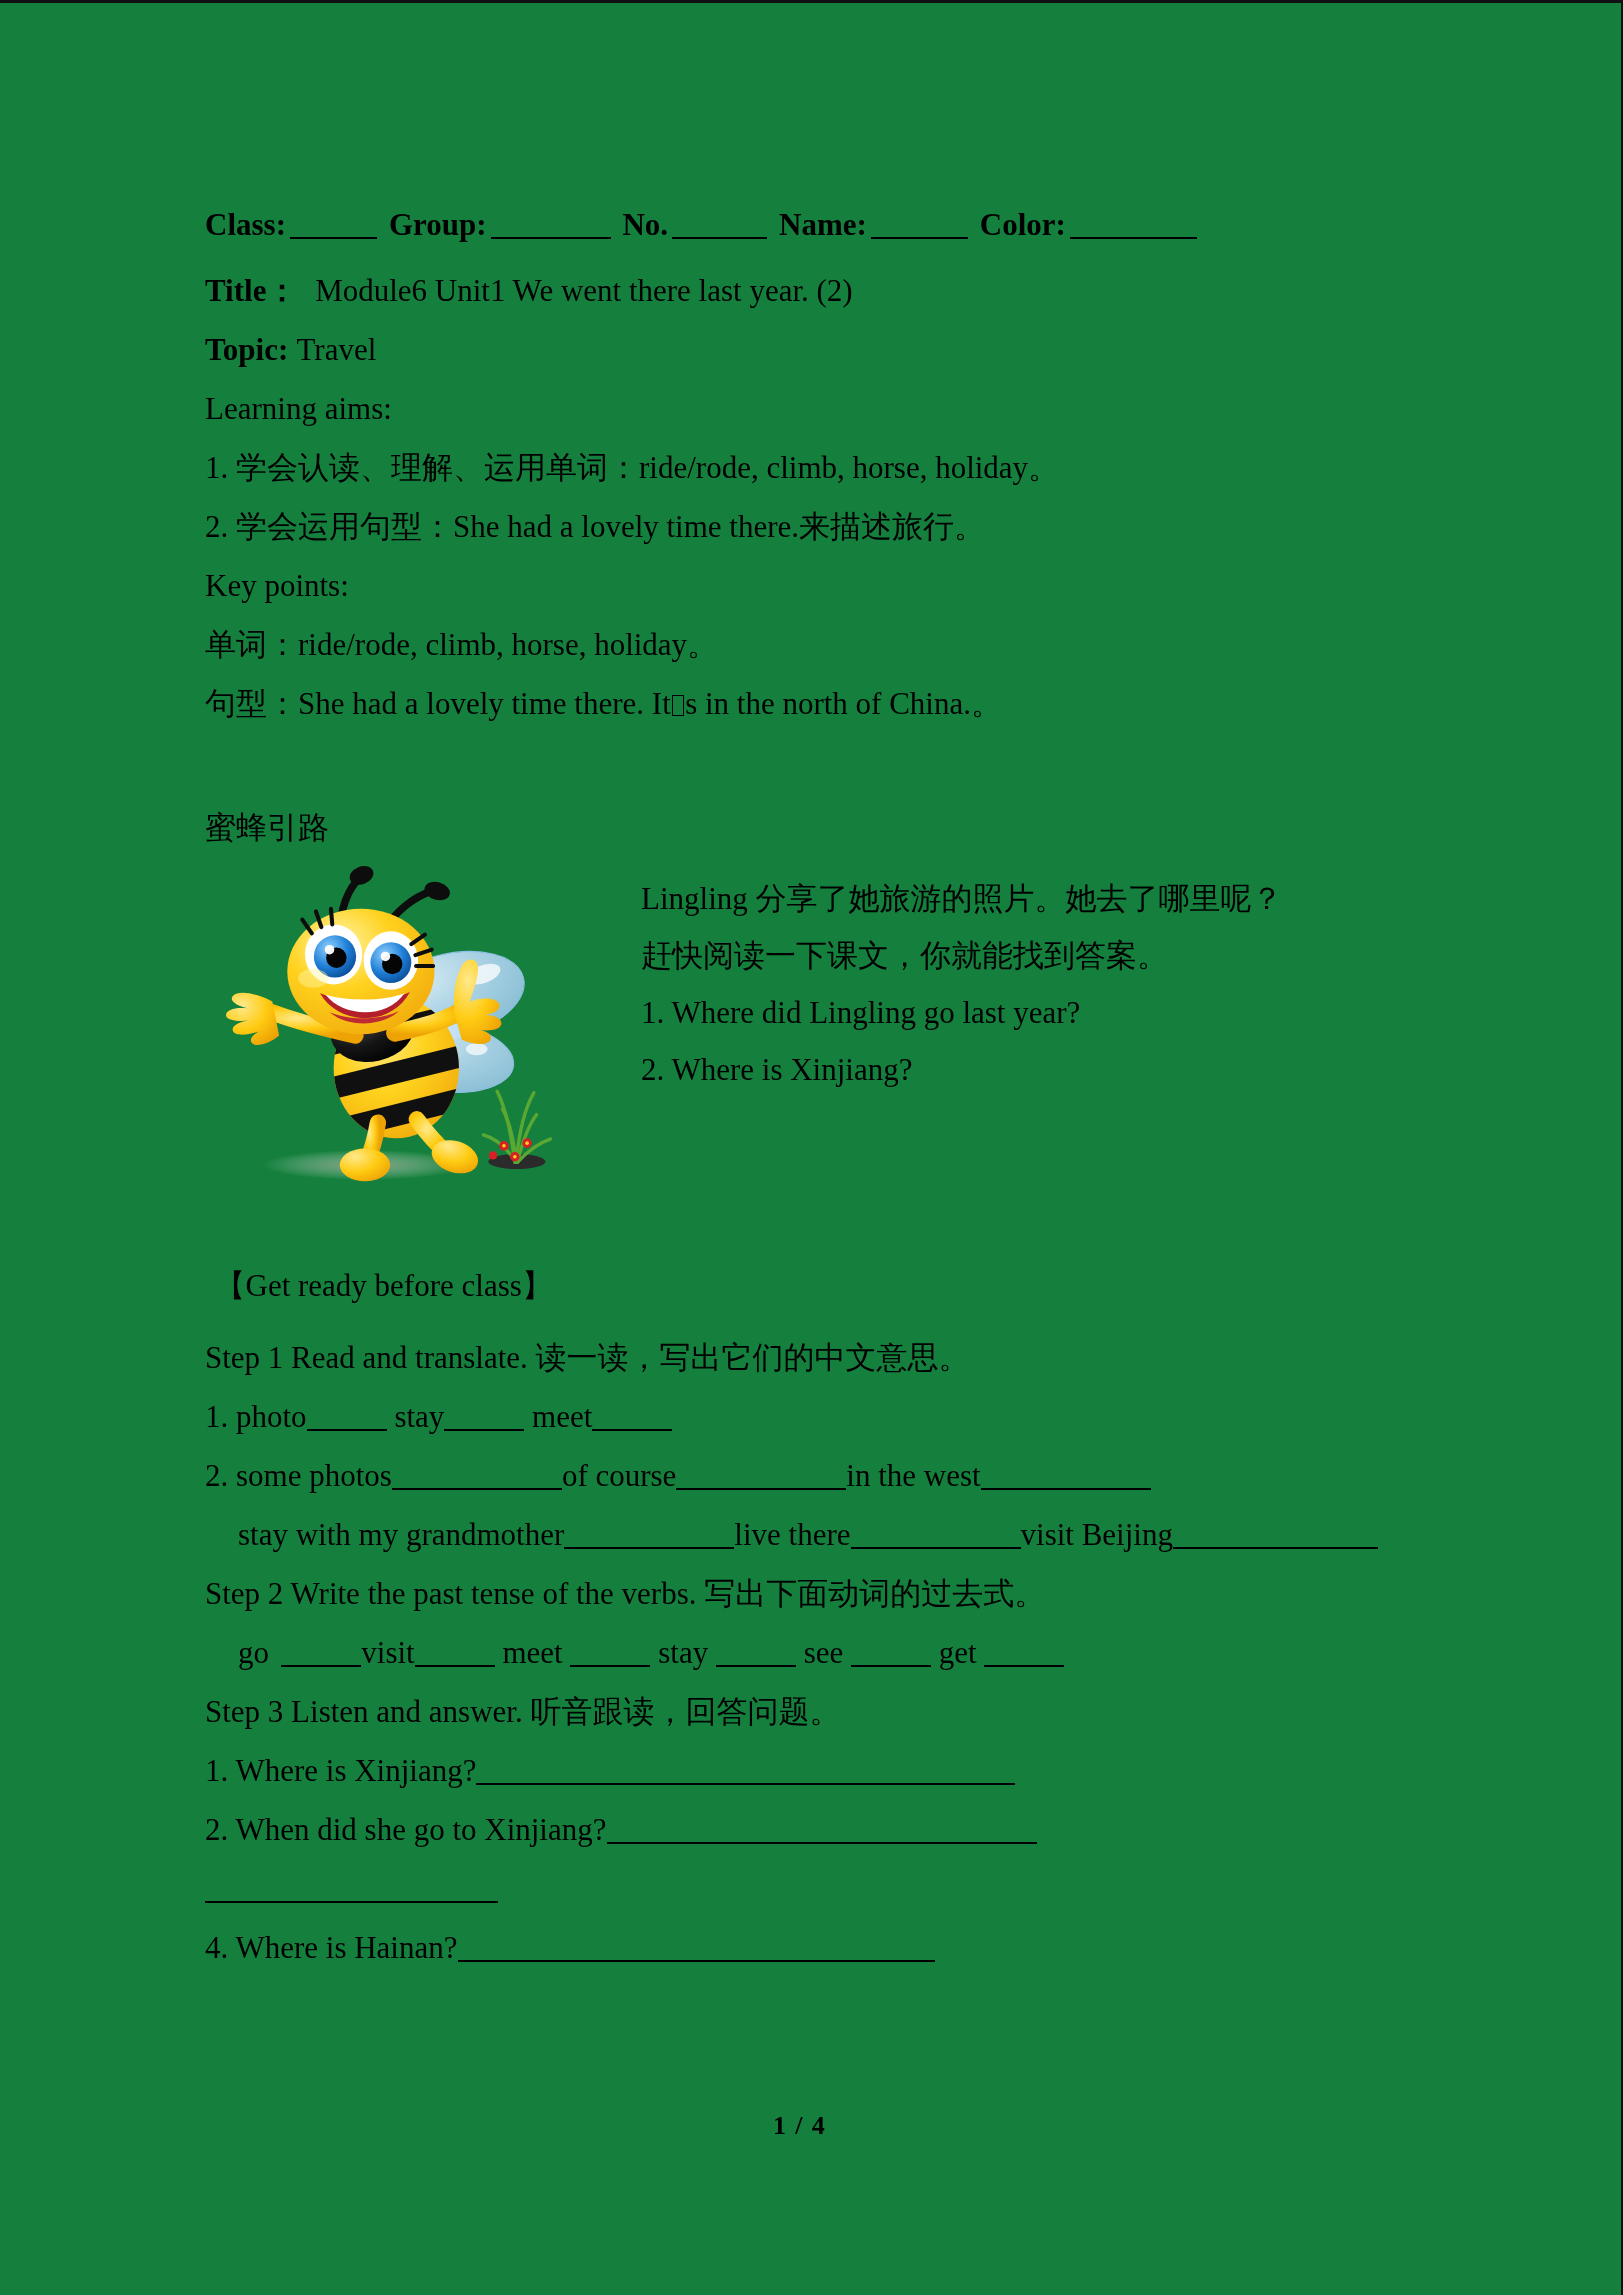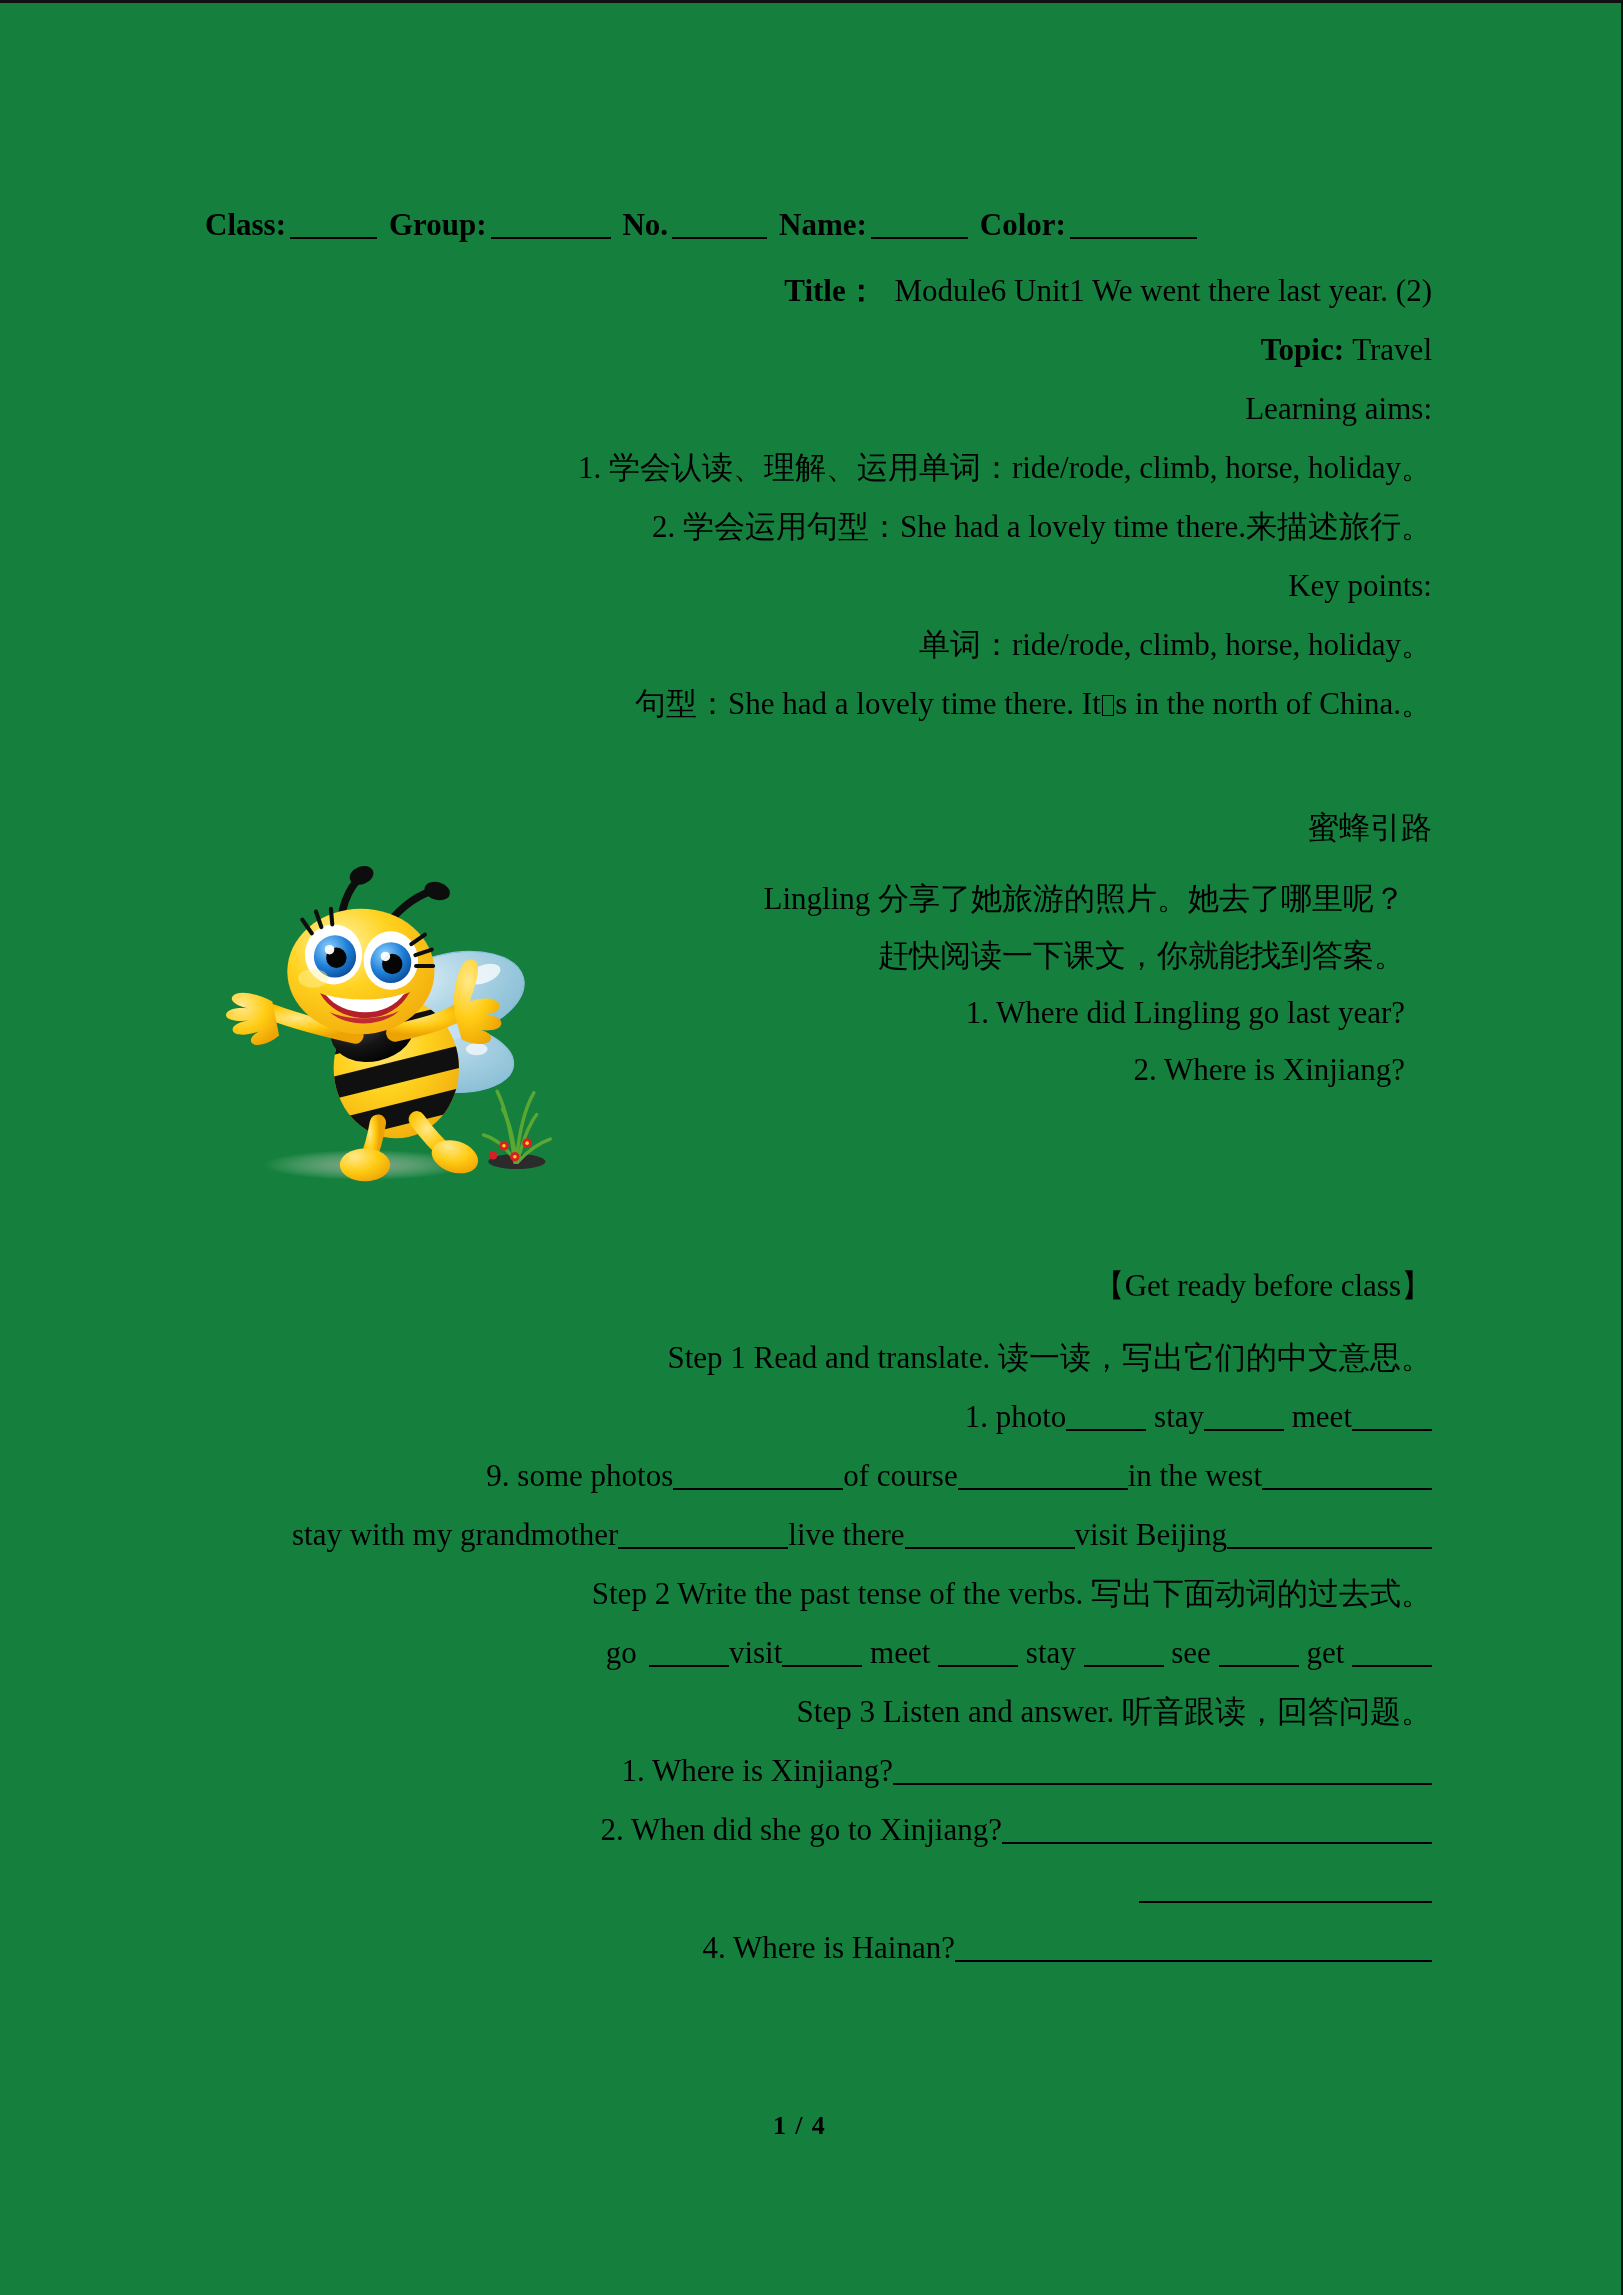--- a/index.html
+++ b/index.html
@@ -27,21 +27,20 @@
     top: 198px;
     width: 1227px;
   }
 
   
   .row {
     font-size: 31px;
     line-height: 59px;
     white-space: nowrap;
     letter-spacing: 0px;
-    text-align: right;
   }
   .row.bold { font-weight: normal; }
   .gap-sm { height: 12.3px; }
   .gap-lg { height: 65px; }
 
   
   .hdr { font-size: 31px; font-weight: bold; line-height: 48px; white-space: nowrap; }
   .hdr .blank {
     display: inline-block;
     border-bottom: 2.7px solid #000;
@@ -318,21 +317,21 @@
 
     <div class="row">Step 1 Read and translate. 读一读，写出它们的中文意思。</div>
 
     <div class="row">
       <span>1. photo</span><span class="bl bl-1"></span>
       <span>stay</span><span class="bl bl-1"></span>
       <span>meet</span><span class="bl bl-1"></span>
     </div>
 
     <div class="row">
-      <span>9. some photos</span><span class="bl bl-3"></span><span>of course</span><span class="bl bl-3"></span><span>in the west</span><span class="bl bl-3"></span>
+      <span>2. some photos</span><span class="bl bl-3"></span><span>of course</span><span class="bl bl-3"></span><span>in the west</span><span class="bl bl-3"></span>
     </div>
 
     <div class="row indent">
       <span>stay with my grandmother</span><span class="bl bl-3"></span><span>live there</span><span class="bl bl-3"></span><span>visit Beijing</span><span class="bl bl-4"></span>
     </div>
 
     <div class="row">Step 2 Write the past tense of the verbs. 写出下面动词的过去式。</div>
 
     <div class="row indent">
       <span>go</span><span style="display:inline-block;width:12.3px"></span><span class="bl bl-1"></span><span>visit</span><span class="bl bl-1"></span>

